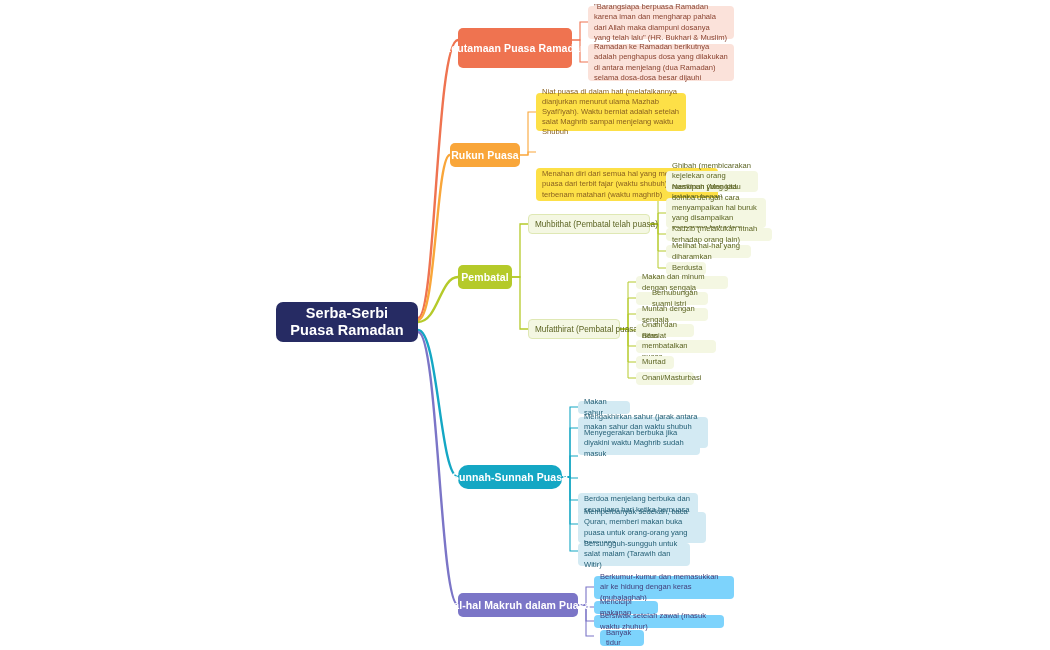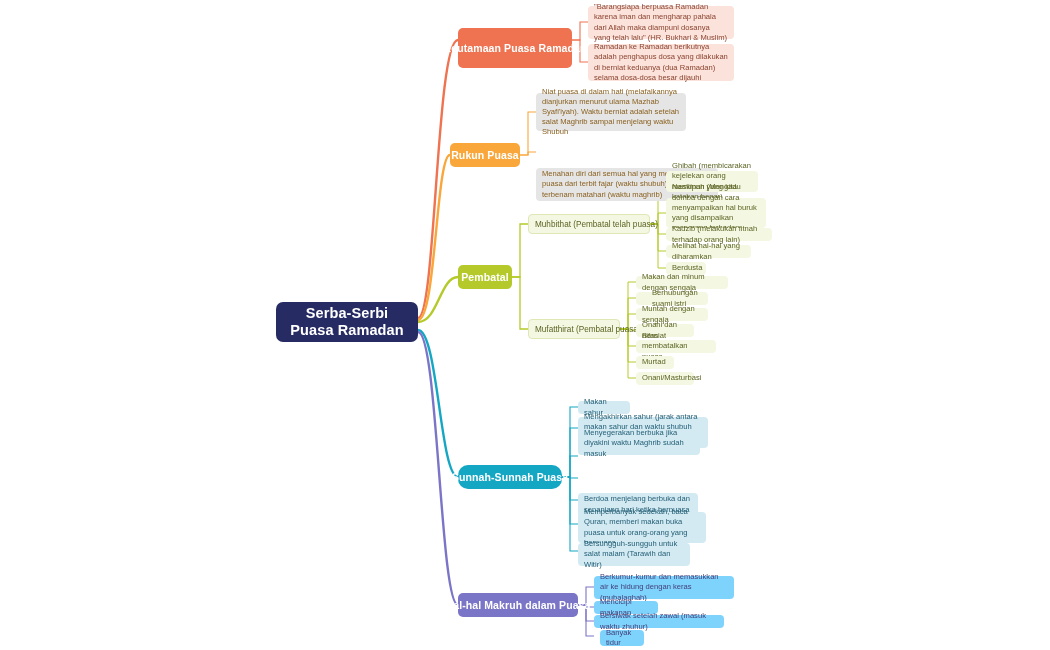--- a/index.html
+++ b/index.html
@@ -55,21 +55,21 @@
     border-radius:4px;
     font-size:7.6px;
     line-height:10.2px;
     padding:4px 6px;
     display:flex;align-items:center;
     box-sizing:border-box;
   }
   .leaf span{display:block;}
 
   .lf-red{background:#fbe2da;color:#8a4330;}
-  .lf-org{background:#e5e5e5;color:#8a6120;}
+  .lf-org{background:#fde047;color:#8a6120;}
   .lf-olv{background:#f4f7e2;color:#5b6322;}
   .lf-cyn{background:#d3eaf3;color:#245f75;}
   .lf-pur{background:#7dd3fc;color:#44407c;}
 </style>
 </head>
 <body>
 
 <div id="canvas">
 
   <svg id="edges" viewBox="0 0 1050 650">
@@ -117,21 +117,21 @@
     <path d="M578,605 L586,605 L586,636 L594,636" stroke="#7b75c7" stroke-width="1.1" fill="none"></path>
   </svg>
 
   <div class="node root" style="left:276px;top:302px;width:142px;height:40px;">Serba-Serbi Puasa Ramadan</div>
 
   <div class="node b1" style="left:458px;top:28px;width:114px;height:40px;background:#ef7350;">Keutamaan Puasa Ramadan</div>
   <div class="node leaf lf-red" style="left:588px;top:6px;width:146px;height:33px;">
       <span>"Barangsiapa berpuasa Ramadan karena iman dan mengharap pahala dari Allah maka diampuni dosanya yang telah lalu" (HR. Bukhari &amp; Muslim)</span>
     </div>
   <div class="node leaf lf-red" style="left:588px;top:44px;width:146px;height:37px;">
-      <span>Ramadan ke Ramadan berikutnya adalah penghapus dosa yang dilakukan di berniat keduanya (dua Ramadan) selama dosa-dosa besar dijauhi</span>
+      <span>Ramadan ke Ramadan berikutnya adalah penghapus dosa yang dilakukan di antara menjelang (dua Ramadan) selama dosa-dosa besar dijauhi</span>
     </div>
 
   <div class="node b1" style="left:450px;top:143px;width:70px;height:24px;background:#f9a63a;">Rukun Puasa</div>
   <div class="node leaf lf-org" style="left:536px;top:93px;width:150px;height:38px;">
       <span>Niat puasa di dalam hati (melafalkannya dianjurkan menurut ulama Mazhab Syafi'iyah). Waktu berniat adalah setelah salat Maghrib sampai menjelang waktu Shubuh</span>
     </div>
   <div class="node leaf lf-org" style="left:536px;top:135px;width:182px;height:33px;margin-top:33px;">
       <span>Menahan diri dari semua hal yang membatalkan puasa dari terbit fajar (waktu shubuh) sampai terbenam matahari (waktu maghrib)</span>
     </div>
 

